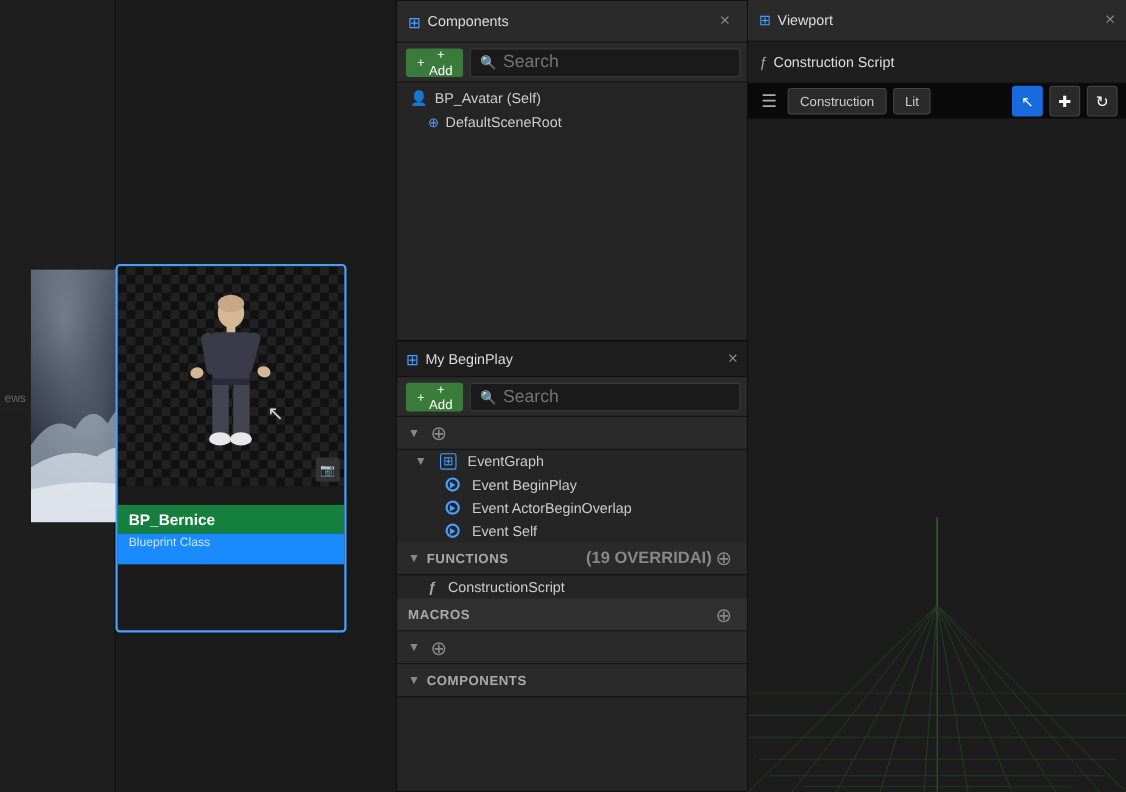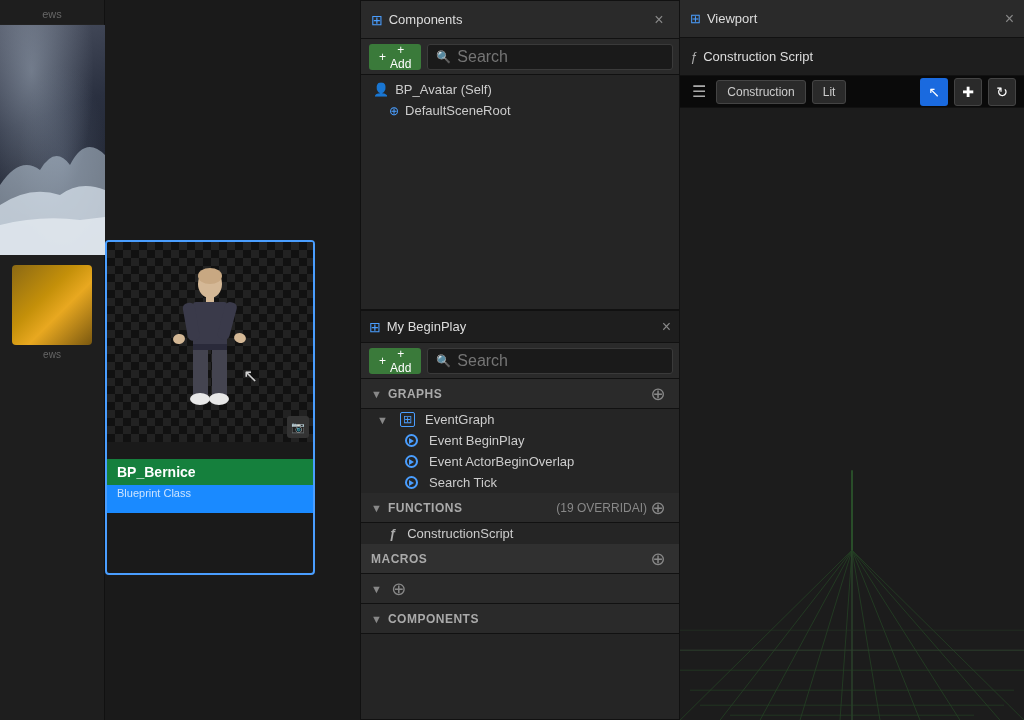--- a/index.html
+++ b/index.html
@@ -179,21 +179,21 @@
     
     .left-side-stub {
       position: absolute;
       left: 0;
       top: 0;
       width: 105px;
       height: 720px;
       background: #1e1e1e;
       border-right: 1px solid #111;
       display: flex;
-      flex-direction: column;
+      flex-direction: row;
       align-items: center;
     }
 
     .side-label {
       writing-mode: horizontal-tb;
       font-size: 11px;
       color: #666;
       padding: 8px 4px 4px;
       text-align: center;
       border-bottom: 1px solid #222;
@@ -378,21 +378,20 @@
       </button>
       <div class="search-box">
         <span class="search-icon">🔍</span>
         <input type="text" placeholder="Search" style="">
       </div>
       <button class="gear-icon-btn">⚙</button>
     </div>
 
     <div class="section-header">
       <span class="expand-arrow">▼</span>
-      <span class="section-header-label">GRAPHS</span>
       <button class="section-add-btn">⊕</button>
     </div>
 
     <div class="tree-item" style="padding-left:16px;">
       <span class="expand-arrow">▼</span>
       <span style="font-size:11px;border:1.5px solid #4a9eff;border-radius:2px;padding:0 2px;color:#4a9eff;margin-right:4px;">⊞</span>
       <span>EventGraph</span>
     </div>
 
     <div class="tree-item" style="padding-left:44px;">
@@ -404,27 +403,27 @@
     <div class="tree-item" style="padding-left:44px;">
       <span style="display:inline-block;width:13px;height:13px;border:2px solid #4a9eff;border-radius:50%;margin-right:5px;position:relative;flex-shrink:0;">
         <span style="position:absolute;left:2px;top:50%;transform:translateY(-50%);border-left:5px solid #4a9eff;border-top:3px solid transparent;border-bottom:3px solid transparent;"></span>
       </span>
       <span>Event ActorBeginOverlap</span>
     </div>
     <div class="tree-item" style="padding-left:44px;">
       <span style="display:inline-block;width:13px;height:13px;border:2px solid #4a9eff;border-radius:50%;margin-right:5px;position:relative;flex-shrink:0;">
         <span style="position:absolute;left:2px;top:50%;transform:translateY(-50%);border-left:5px solid #4a9eff;border-top:3px solid transparent;border-bottom:3px solid transparent;"></span>
       </span>
-      <span>Search Tick</span>
+      <span>Event Self</span>
     </div>
 
     <div class="section-header">
       <span class="expand-arrow">▼</span>
       <span class="section-header-label">FUNCTIONS</span>
-      <span style="font-size:12px;color:#888;margin-left:4px;">(19 OVERRIDAI)</span>
+      <span style="font-size:15px;color:#888;margin-left:4px;font-weight:bold;">(19 OVERRIDAI)</span>
       <button class="section-add-btn">⊕</button>
     </div>
 
     <div class="tree-item" style="padding-left:28px;">
       <span style="font-size:13px;color:#aaa;font-style:italic;font-weight:bold;margin-right:5px;">ƒ</span>
       <span>ConstructionScript</span>
     </div>
 
     <div class="section-header" style="background:#303030;">
       <span class="section-header-label">MACROS</span>

